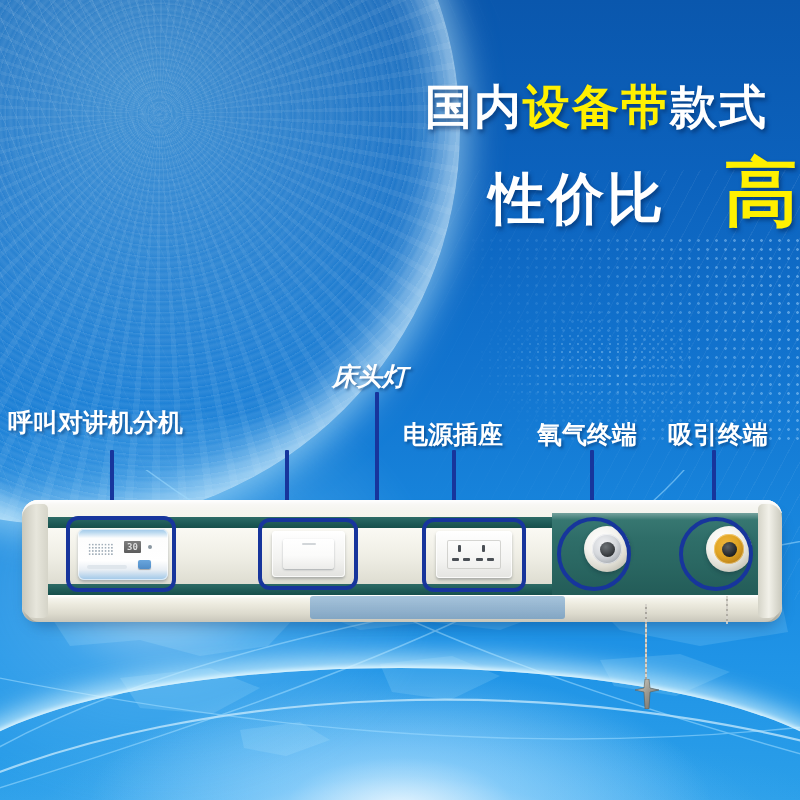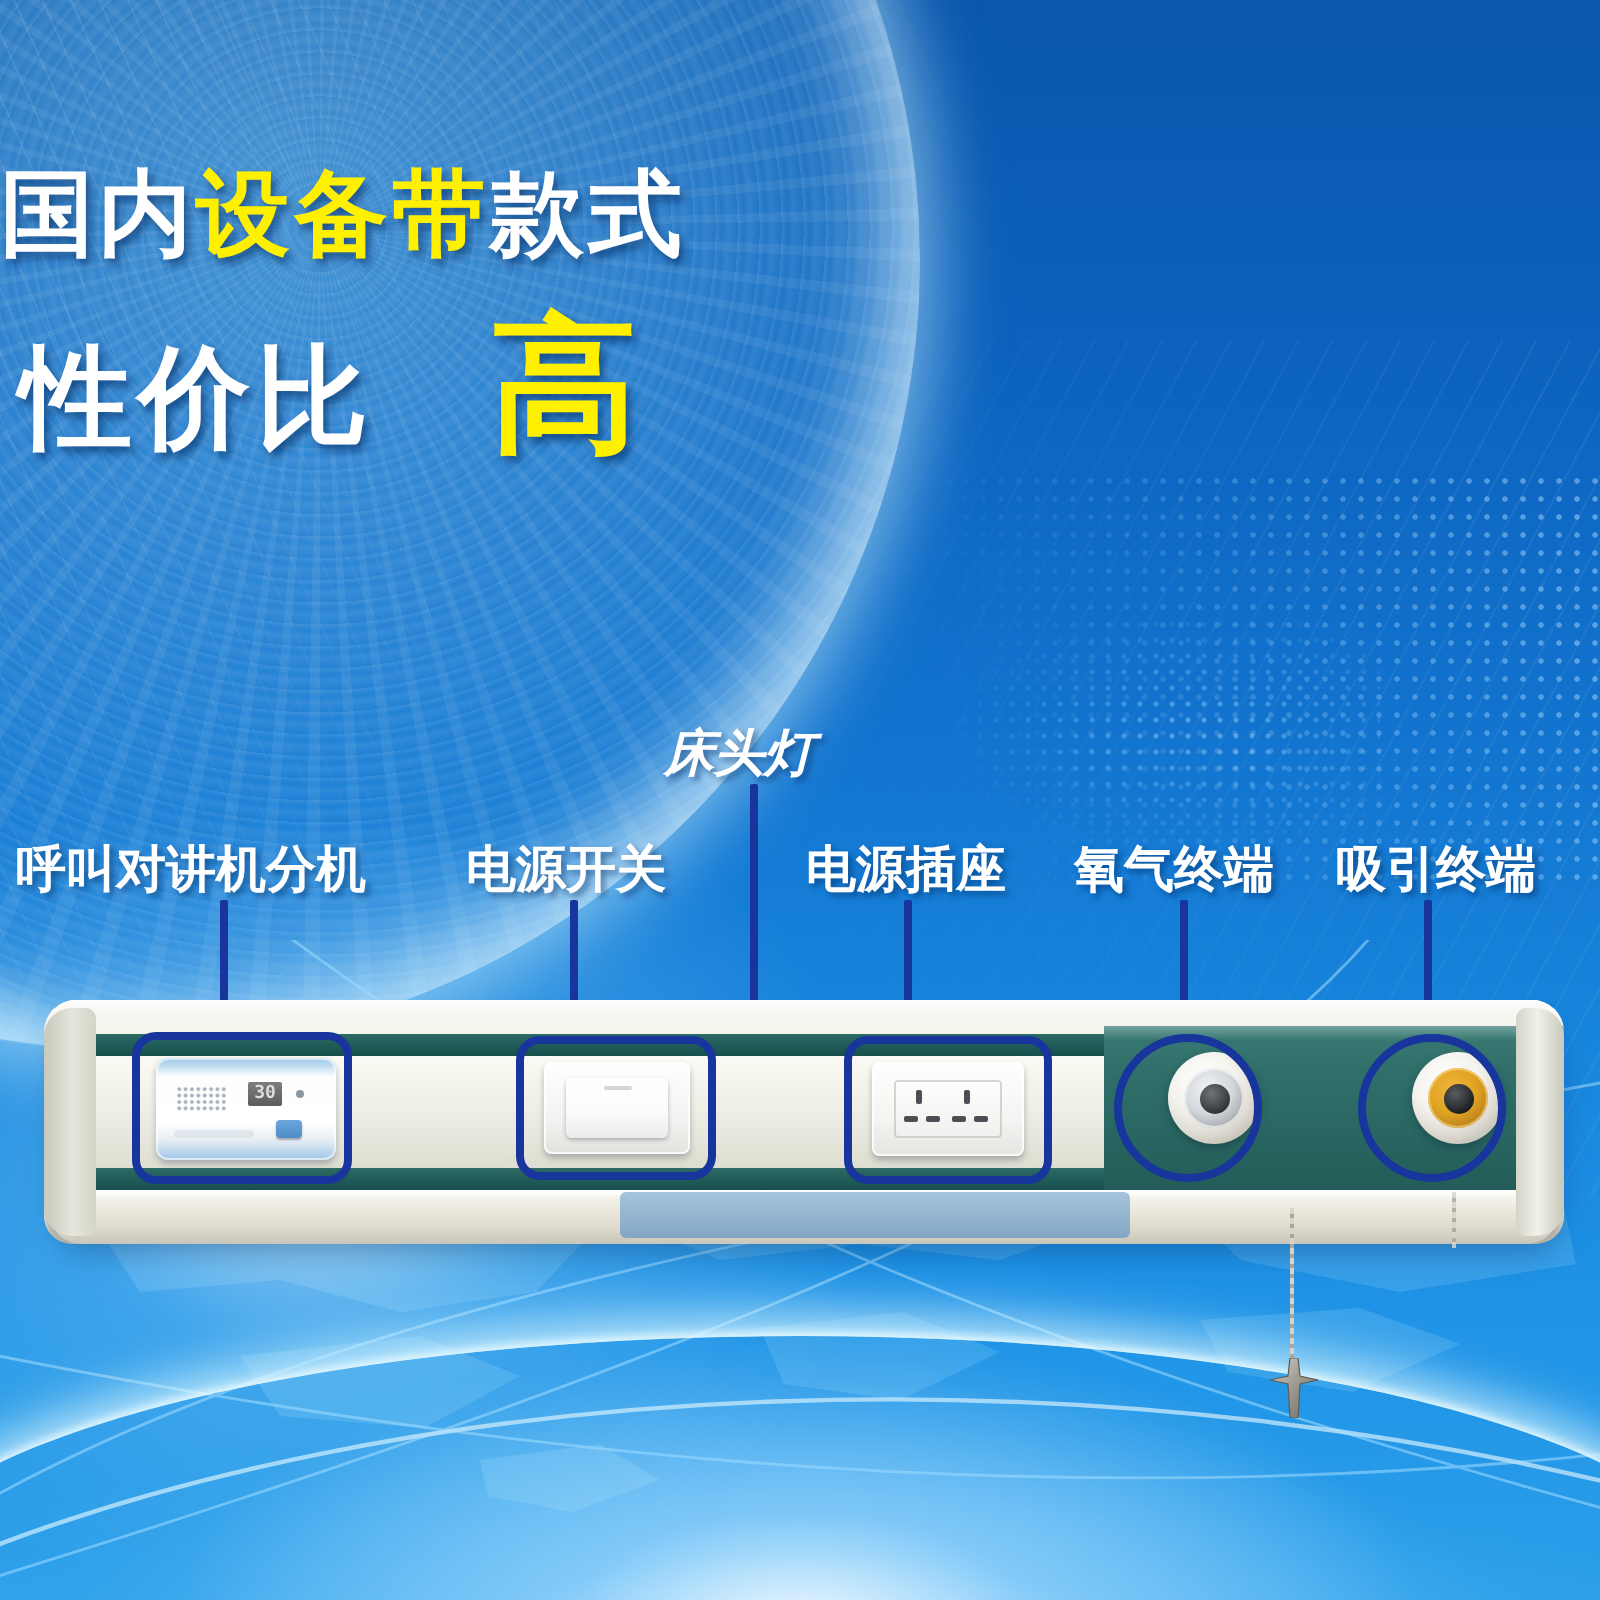--- a/index.html
+++ b/index.html
@@ -51,21 +51,21 @@
     background-size:8px 8px;
     -webkit-mask-image:radial-gradient(ellipse at 60% 50%, #000 10%, transparent 70%);
             mask-image:radial-gradient(ellipse at 60% 50%, #000 10%, transparent 70%);}
   .worldmap{position:absolute;left:0;bottom:0;width:800px;height:240px;opacity:.17;mix-blend-mode:screen;}
   .arc-lines{position:absolute;left:0;bottom:0;width:800px;height:330px;opacity:.8;}
   .horizon{position:absolute;left:-60px;bottom:-118px;width:920px;height:250px;border-radius:50%;
     box-shadow:0 -4px 26px 6px rgba(215,245,255,.9), 0 -1px 4px 1px rgba(255,255,255,.95);
     background:radial-gradient(ellipse at 50% 100%, rgba(255,255,255,.9) 0%, rgba(150,215,255,.25) 40%, rgba(60,160,235,0) 65%);}
 
   
-  .headline{position:absolute;left:0;top:78px;width:800px;text-align:left;}
+  .headline{position:absolute;left:0;top:78px;width:800px;text-align:right;}
   .h-line1{font-size:47px;font-weight:bold;letter-spacing:2px;line-height:58px;
     white-space:nowrap;padding-right:32px;}
   .h-line2{font-size:56px;font-weight:bold;letter-spacing:3px;line-height:70px;
     white-space:nowrap;margin-top:22px;padding-left:10px;}
   .tw{color:#ffffff;text-shadow:2px 3px 4px rgba(0,40,95,.62);}
   .ty{color:#fff000;text-shadow:2px 3px 4px rgba(0,40,95,.62);}
   .h-line2 .big{font-size:74px;margin-left:58px;letter-spacing:2px;}
 
   
   .callout{position:absolute;font-weight:bold;color:#ffffff;white-space:nowrap;
@@ -199,22 +199,21 @@
       <path d="M-40 318 C 200 214, 560 200, 860 286"></path>
     </g>
   </svg>
   <div class="horizon"></div>
 
   <div class="headline">
     <div class="h-line1"><span class="tw">国内</span><span class="ty">设备带</span><span class="tw">款式</span></div>
     <div class="h-line2"><span class="tw">性价比</span><span class="ty big">高</span></div>
   </div>
 
-  <div class="callout c-big" style="left:8px;top:418px;">呼叫对讲机分机</div>
-  <div class="callout c-big" style="left:233px;top:418px;">电源开关</div>
+  <div class="callout c-big" style="left:8px;top:406px;">呼叫对讲机分机</div>
   <div class="callout c-big" style="left:332px;top:360px;font-style:italic;">床头灯</div>
   <div class="callout c-big" style="left:403px;top:418px;">电源插座</div>
   <div class="callout c-big" style="left:537px;top:418px;">氧气终端</div>
   <div class="callout c-big" style="left:668px;top:418px;text-align:right;">吸引终端</div>
 
   <div class="leader" style="left:110px;top:450px;height:74px;"></div>
   <div class="leader" style="left:285px;top:450px;height:76px;"></div>
   <div class="leader" style="left:375px;top:392px;height:218px;"></div>
   <div class="leader" style="left:452px;top:450px;height:76px;"></div>
   <div class="leader" style="left:590px;top:450px;height:62px;"></div>

